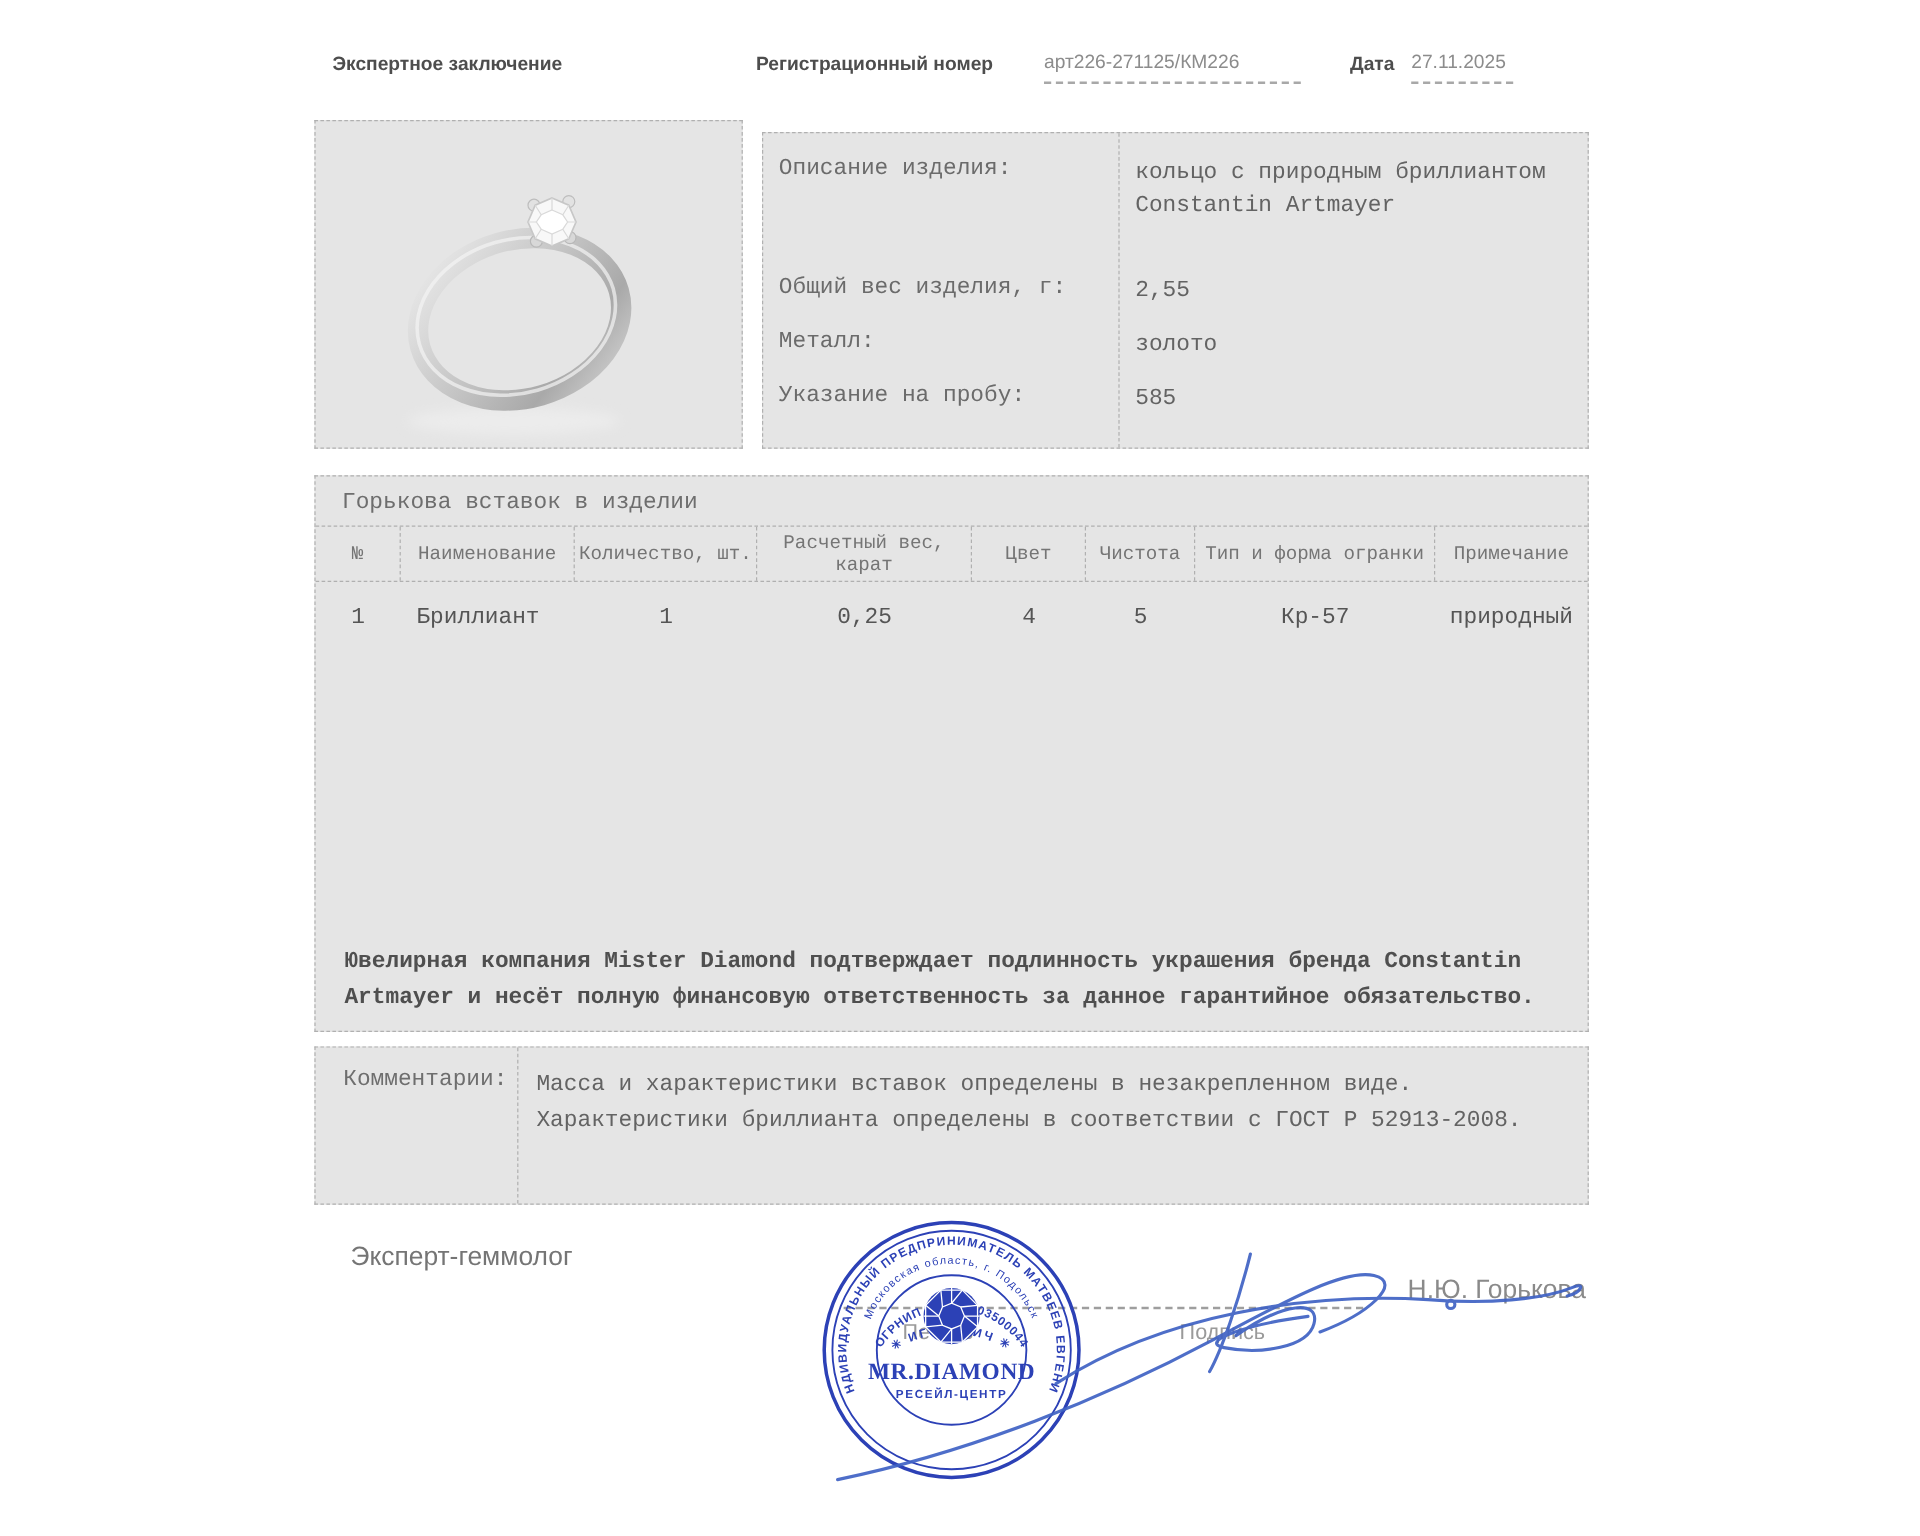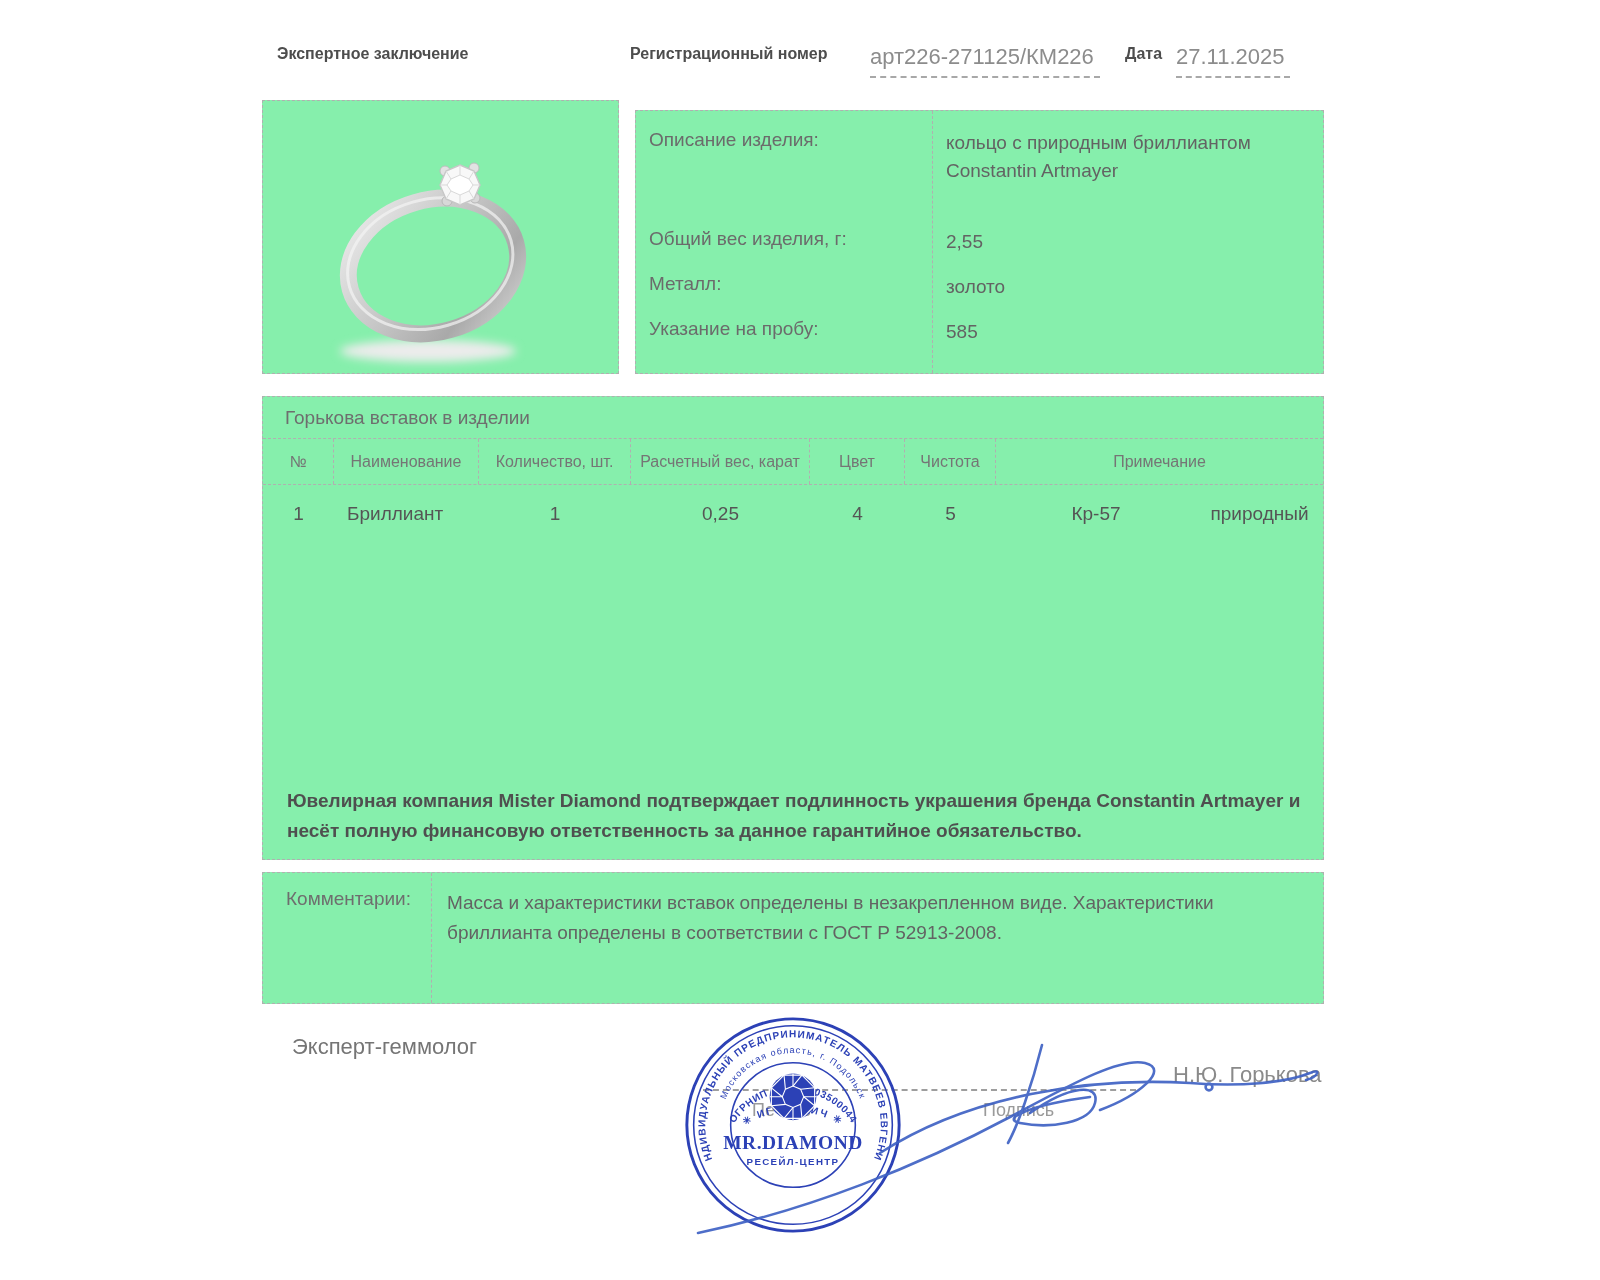--- a/index.html
+++ b/index.html
@@ -2,25 +2,25 @@
 <html><head>
 <meta charset="utf-8">
 <style>
   html,body{margin:0;padding:0;background:#ffffff;}
   .page{position:relative;width:1600px;height:1280px;background:#fff;overflow:hidden;
         font-family:"Liberation Sans", sans-serif;color:#666;}
   .abs{position:absolute;}
 
   
   .h-label{font-weight:bold;font-size:16px;color:#4d4d4d;white-space:nowrap;}
-  .h-value{font-size:22px;color:#8c8c8c;white-space:nowrap;
+  .h-value{font-size:16px;color:#8c8c8c;white-space:nowrap;
            border-bottom:2px dashed #a8a8a8;padding:0 6px 6px 0;display:inline-block;}
 
   
-  .dbox{border:1px dashed #b0b0b0;background:#86efac;}
+  .dbox{border:1px dashed #b0b0b0;background:#e5e5e5;font-family:Liberation Mono, monospace;}
 
   
   .photo-box{left:262px;top:100px;width:355px;height:272px;}
   .photo-box svg{position:absolute;left:0;top:0;width:100%;height:100%;}
 
   
   .desc-box{left:635px;top:110px;width:687px;height:262px;}
   .desc-div{position:absolute;left:296px;top:0;bottom:0;border-left:1px dashed #b0b0b0;}
   .desc-row{position:absolute;left:0;right:0;}
   .desc-row .lbl{position:absolute;left:13px;top:0;font-size:19px;color:#6b6b6b;white-space:nowrap;}
@@ -129,20 +129,21 @@
   <div class="abs dbox table-box">
     <div class="tbl-title">Горькова вставок в изделии</div>
 
     <div class="thead">
       <div class="cell c0">№</div>
       <div class="cell c1">Наименование</div>
       <div class="cell c2">Количество, шт.</div>
       <div class="cell c3">Расчетный вес, карат</div>
       <div class="cell c4">Цвет</div>
       <div class="cell c5">Чистота</div>
+      <div class="cell c6">Тип и форма огранки</div>
       <div class="cell c7">Примечание</div>
     </div>
 
     <div class="trow">
       <div class="cell c0">1</div>
       <div class="cell c1 left">Бриллиант</div>
       <div class="cell c2">1</div>
       <div class="cell c3">0,25</div>
       <div class="cell c4">4</div>
       <div class="cell c5">5</div>

